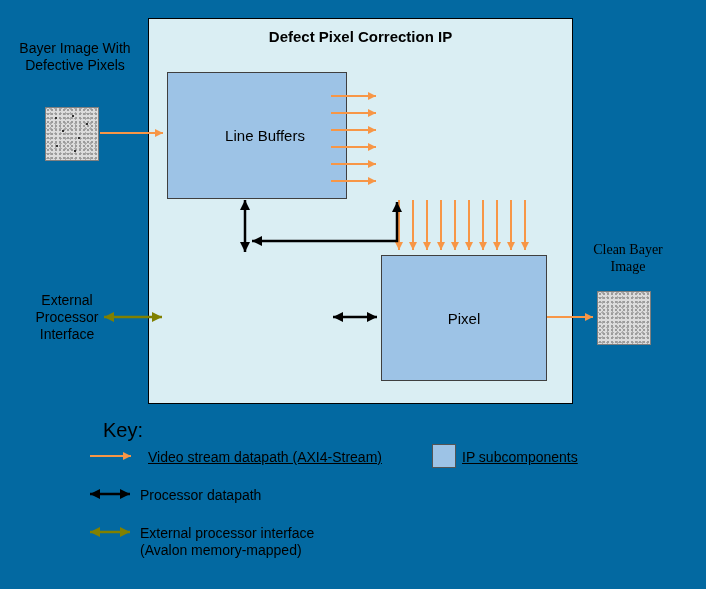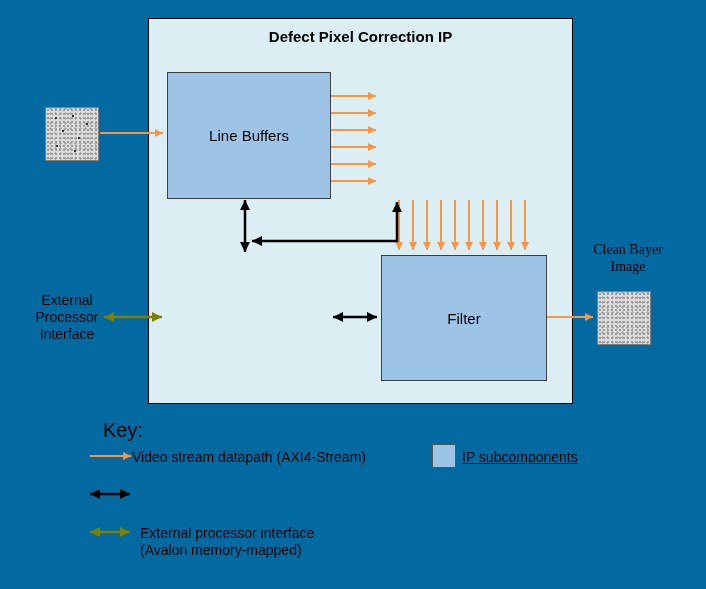--- a/index.html
+++ b/index.html
@@ -7,21 +7,21 @@
   .stage{position:relative;width:706px;height:589px;background:#0369a1;overflow:hidden;}
 
   .container-box{position:absolute;left:148px;top:18px;width:423px;height:384px;
     background:var(--container_fill,#DAEEF3);border:1px solid #000;z-index:1;}
   .container-title{position:absolute;left:0;right:0;top:9px;text-align:center;
     font-weight:bold;font-size:15px;}
 
   .block{position:absolute;background:var(--block_fill,#9DC3E6);border:1px solid #3f3f3f;
     display:flex;align-items:center;justify-content:center;text-align:center;
     font-size:15px;z-index:2;}
-  #b-lb{left:167px;top:72px;width:162px;height:125px;}
+  #b-lb{left:167px;top:72px;width:162px;height:125px;padding-left:16px;}
   #b-sorter{left:381px;top:72px;width:164px;height:125px;}
   #b-sorter span{display:inline-block;width:132px;}
   #b-cpu{left:167px;top:255px;width:162px;height:124px;}
   #b-filter{left:381px;top:255px;width:164px;height:124px;}
 
   .sidelabel{position:absolute;text-align:center;font-size:14px;line-height:17px;z-index:2;}
   #lbl-input{left:18px;top:40px;width:114px;}
   #lbl-external{left:22px;top:292px;width:90px;}
   #lbl-output{left:582px;top:241px;width:92px;font-family:Liberation Serif, serif;}
 
@@ -45,21 +45,21 @@
     background-image:
       radial-gradient(#9b9b9b 1px,transparent 1.2px),
       radial-gradient(#ababab 1px,transparent 1.2px);
     background-size:4px 4px,5px 5px;
     background-position:0 0,2px 3px;}
 
   .overlay{position:absolute;left:0;top:0;z-index:3;pointer-events:none;}
 
   .key-title{position:absolute;left:103px;top:419px;font-size:20px;z-index:2;}
   .key-label{position:absolute;font-size:14px;line-height:17px;z-index:2;}
-  #klbl-video{left:132px;top:449px;}
+  #klbl-video{left:148px;top:449px;text-decoration:underline;}
   #klbl-ip{left:462px;top:449px;text-decoration:underline;}
   #klbl-proc{left:140px;top:487px;}
   #klbl-ext{left:140px;top:525px;}
   .key-glyph{position:absolute;z-index:2;}
   #kg-video{left:87px;top:448px;}
   #kg-proc{left:84px;top:486px;}
   #kg-ext{left:84px;top:524px;}
   .key-swatch{position:absolute;left:432px;top:444px;width:22px;height:22px;
     background:var(--block_fill,#9DC3E6);border:1px solid #555;z-index:2;}
 </style>
@@ -69,23 +69,24 @@
 <div class="stage">
 
   <div class="container-box">
     <div class="container-title">Defect Pixel Correction IP</div>
   </div>
 
   <div class="block" id="b-lb">
     <span>Line Buffers</span>
   </div>
   <div class="block" id="b-filter">
-    <span>Filter</span>
+    <span>Pixel</span>
   </div>
 
+  <div class="sidelabel" id="lbl-input">Bayer Image With Defective Pixels</div>
   <div class="sidelabel" id="lbl-external">External Processor Interface</div>
   <div class="sidelabel" id="lbl-output">Clean Bayer Image</div>
 
   <div class="noise" id="img-defect"></div>
   <div class="noise" id="img-clean"></div>
 
   <svg class="overlay" width="706" height="589">
     <defs>
       <marker id="mo" markerWidth="10" markerHeight="9" refX="8" refY="4" orient="auto-start-reverse" markerUnits="userSpaceOnUse">
         <path d="M0,0 L8,4 L0,8 Z" style="fill:var(--video_arrow,#F79646)"></path>
@@ -151,20 +152,21 @@
     <line x1="3" y1="8" x2="44" y2="8" style="stroke:var(--video_arrow,#F79646);stroke-width:2" marker-end="url(#mo)"></line>
   </svg>
   <div class="key-label" id="klbl-video">Video stream datapath (AXI4-Stream)</div>
 
   <div class="key-swatch"></div>
   <div class="key-label" id="klbl-ip">IP subcomponents</div>
 
   <svg class="key-glyph" id="kg-proc" width="52" height="16">
     <line x1="6" y1="8" x2="46" y2="8" style="stroke:var(--processor_arrow,#000);stroke-width:2.5" marker-start="url(#mb)" marker-end="url(#mb)"></line>
   </svg>
+  <div class="key-label" id="klbl-proc">Processor datapath</div>
 
   <svg class="key-glyph" id="kg-ext" width="52" height="16">
     <line x1="6" y1="8" x2="46" y2="8" style="stroke:var(--external_arrow,#808000);stroke-width:2.5" marker-start="url(#mg)" marker-end="url(#mg)"></line>
   </svg>
   <div class="key-label" id="klbl-ext">
     <div>External processor interface</div>
     <div>(Avalon memory-mapped)</div>
   </div>
 
 </div>

